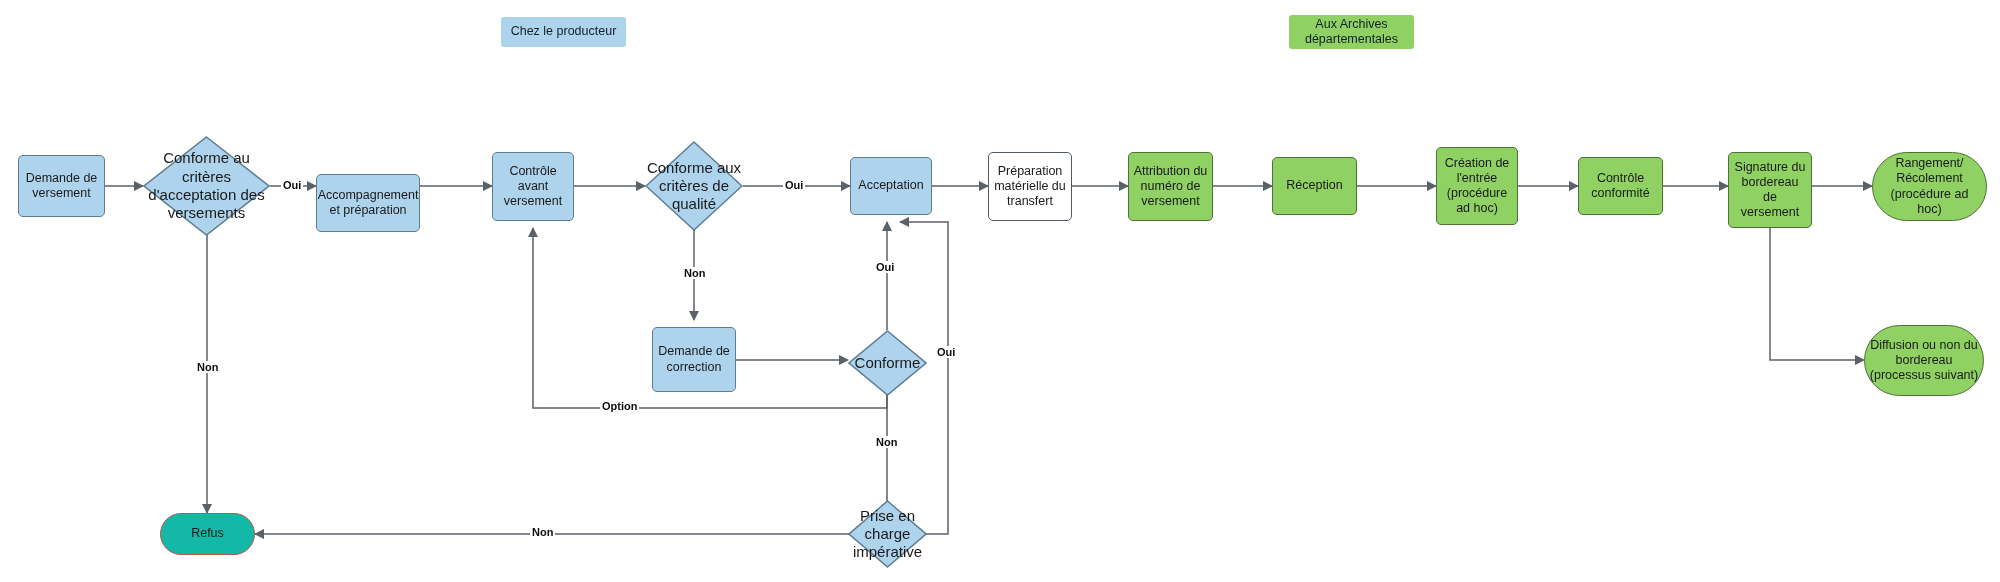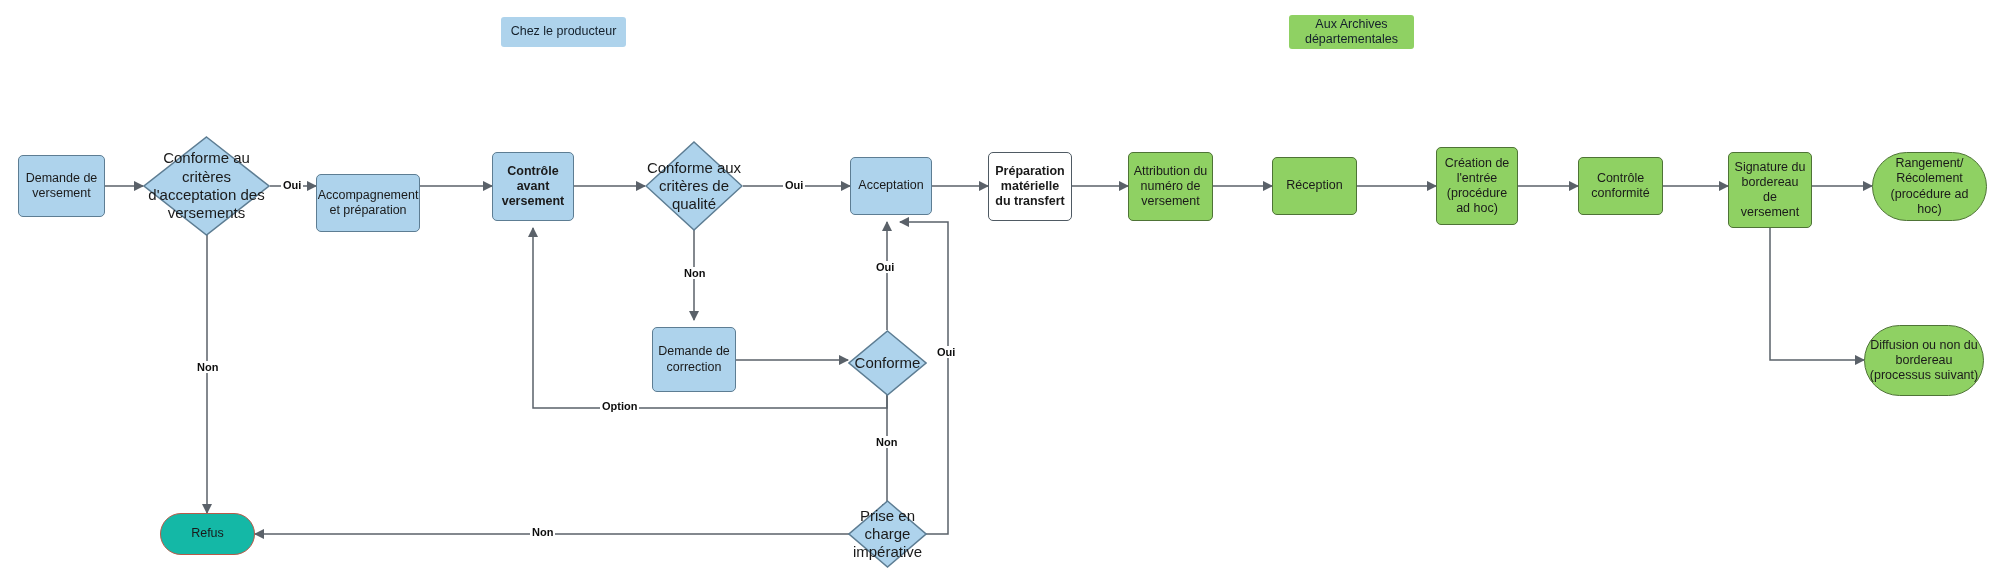--- a/index.html
+++ b/index.html
@@ -165,36 +165,36 @@
     <svg class="diamond-shape" viewBox="0 0 127 100" xmlns="http://www.w3.org/2000/svg">
       <polygon points="63.5,1 126,50 63.5,99 1,50" fill="#aed3ec" stroke="#5d7d93" stroke-width="1.5"></polygon>
     </svg>
     <div class="diamond-label">Conforme au critères d'acceptation des versements</div>
   </div>
 
   <div class="node rect blue" style="left:316px; top:157px; width:104px; height:58px;margin-top:17px;">
     <span>Accompagnement et préparation</span>
   </div>
 
-  <div class="node rect blue" style="left:492px; top:152px; width:82px; height:69px;font-weight:bold;">
+  <div class="node rect blue" style="left:492px; top:152px; width:82px; height:69px;">
     <span>Contrôle avant versement</span>
   </div>
 
   <div class="diamond-wrap" style="left:645px; top:141px; width:98px; height:90px;">
     <svg class="diamond-shape" viewBox="0 0 98 90" xmlns="http://www.w3.org/2000/svg">
       <polygon points="49,1 97,45 49,89 1,45" fill="#aed3ec" stroke="#5d7d93" stroke-width="1.5"></polygon>
     </svg>
     <div class="diamond-label">Conforme aux critères de qualité</div>
   </div>
 
   <div class="node rect blue" style="left:850px; top:157px; width:82px; height:58px;">
     <span>Acceptation</span>
   </div>
 
-  <div class="node rect white" style="left:988px; top:152px; width:84px; height:69px;font-weight:bold;">
+  <div class="node rect white" style="left:988px; top:152px; width:84px; height:69px;">
     <span>Préparation matérielle du transfert</span>
   </div>
 
   <div class="node rect green" style="left:1128px; top:152px; width:85px; height:69px;">
     <span>Attribution du numéro de versement</span>
   </div>
 
   <div class="node rect green" style="left:1272px; top:157px; width:85px; height:58px;">
     <span>Réception</span>
   </div>

